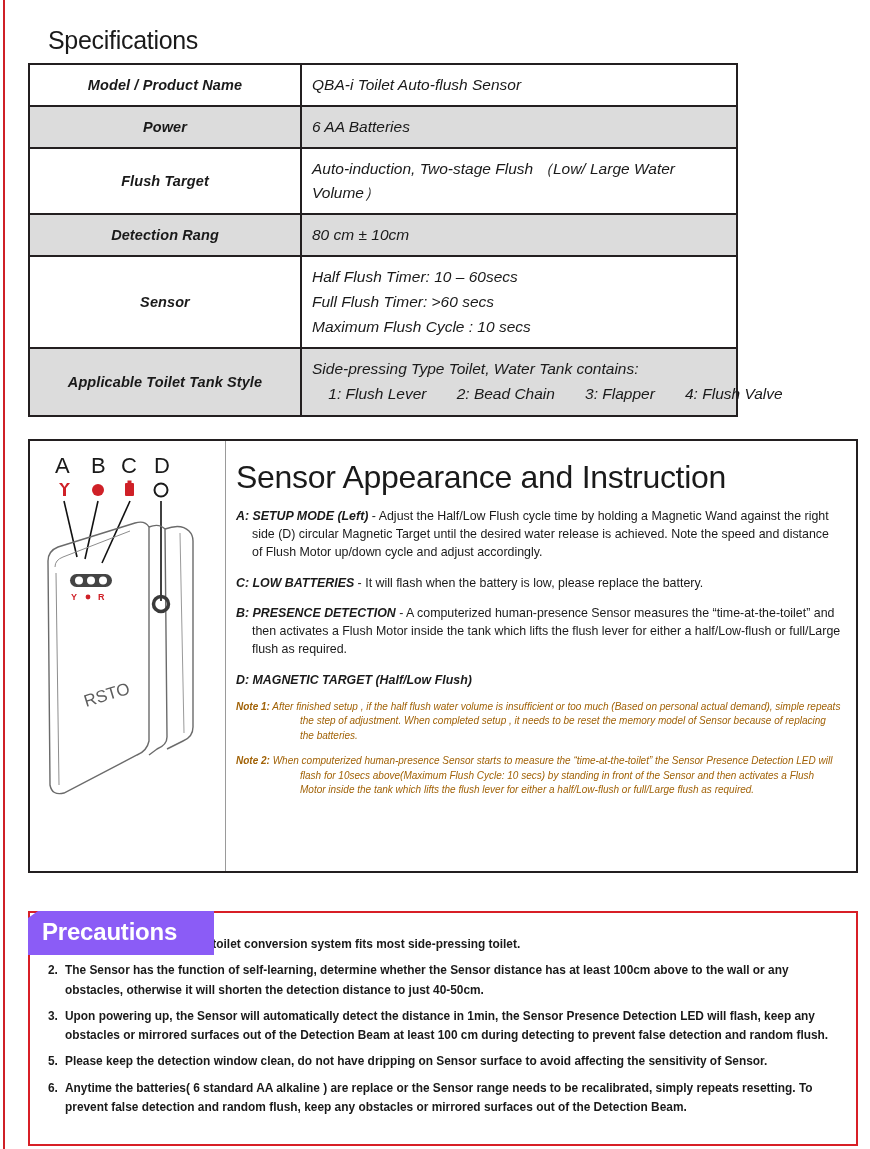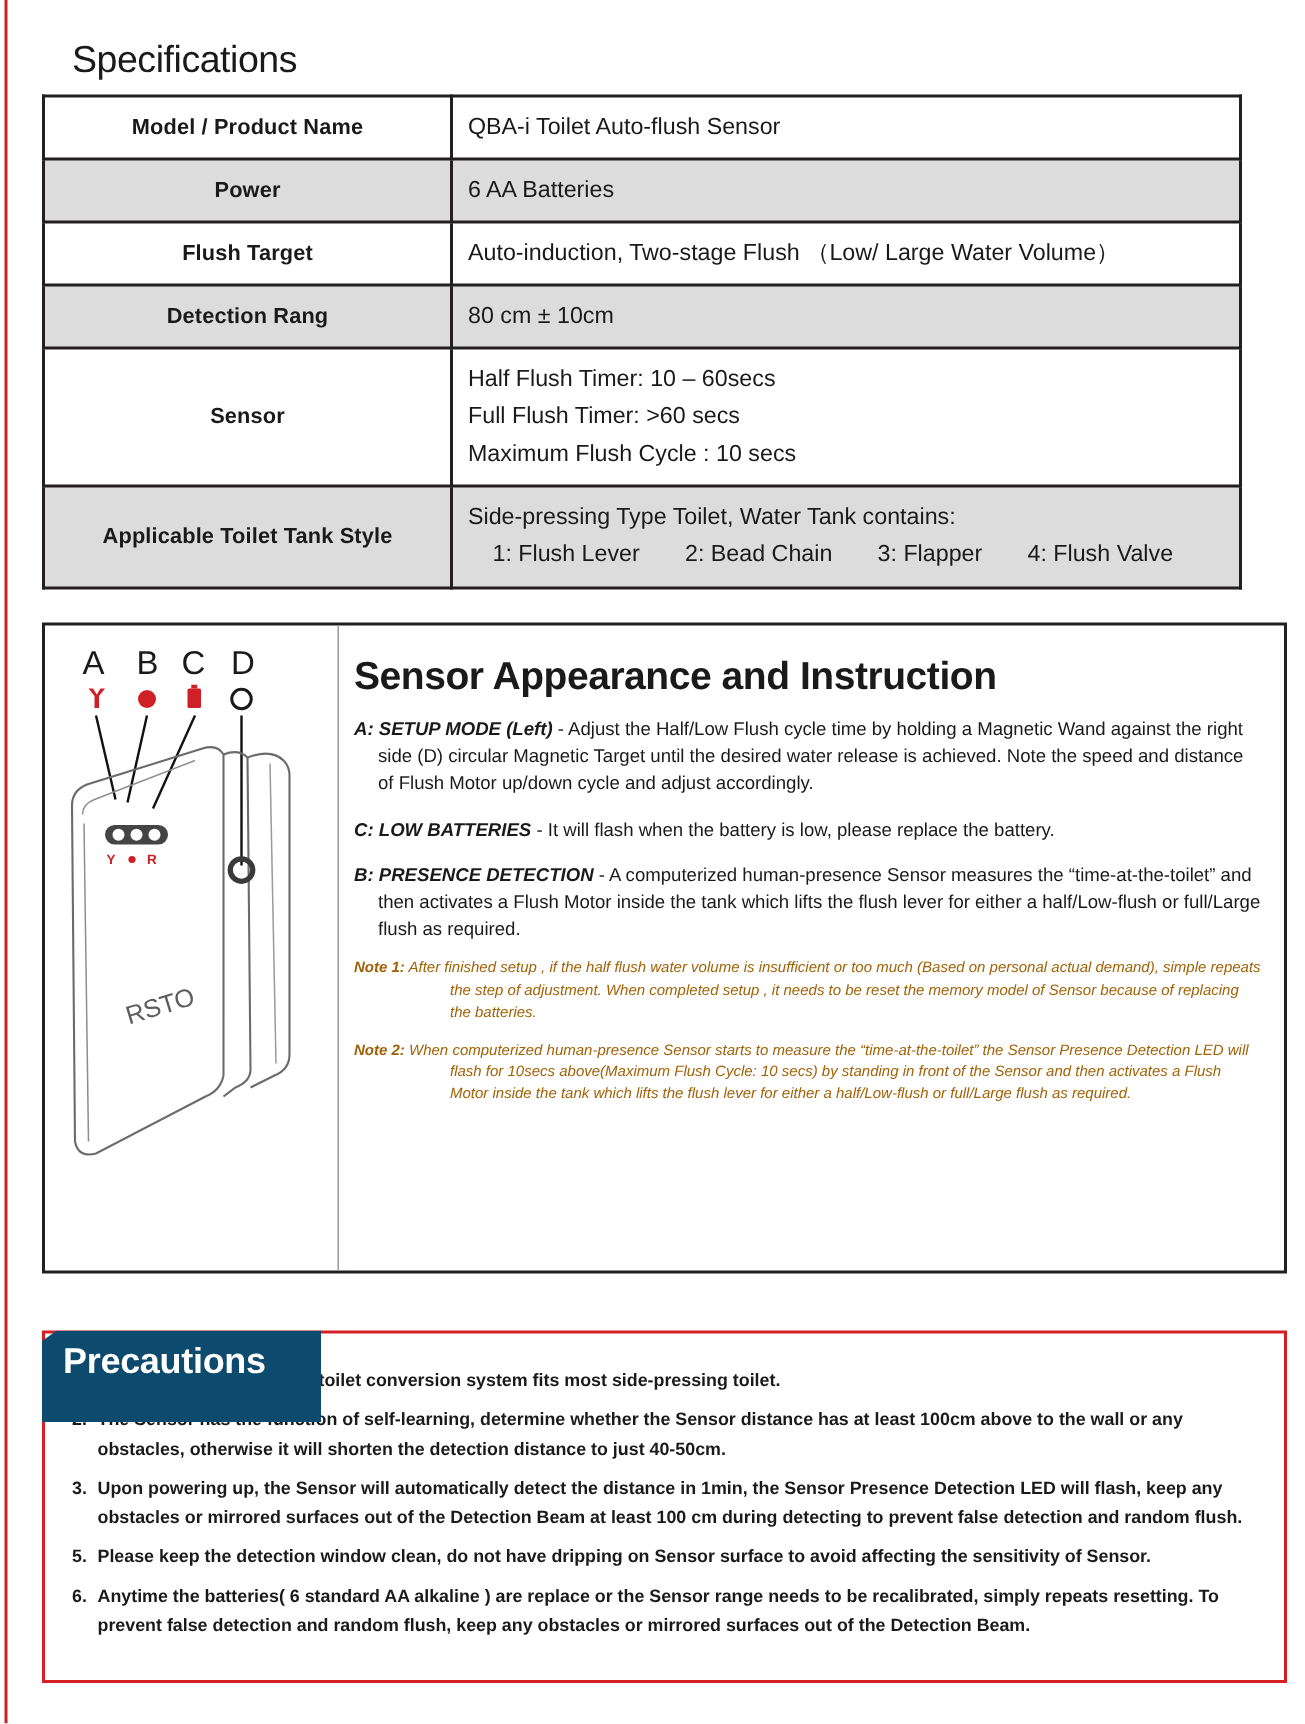--- a/index.html
+++ b/index.html
@@ -27,23 +27,24 @@
 
   
   .spec-title {
     font-size: 25px;
     font-weight: 400;
     letter-spacing: -0.3px;
     margin: 26px 0 8px 20px;
     color: #1a1a1a;
   }
   table.spec {
-    width: 800px;
+    width: 710px;
     border-collapse: collapse;
     table-layout: fixed;
+    font-style: italic;
   }
   table.spec td {
     border: 2.5px solid #231f20;
     vertical-align: middle;
     padding: 8px 10px;
   }
   td.spec-label {
     width: 272px;
     text-align: center;
     font-weight: bold;
@@ -77,22 +78,22 @@
     flex: 0 0 196px;
     border-right: 1px solid #9a9a9a;
     position: relative;
   }
   .sensor-figure svg { display: block; }
   .sensor-text {
     flex: 1;
     padding: 14px 14px 10px 10px;
   }
   .sensor-head {
-    font-size: 26px;
-    font-weight: 700;
+    font-size: 32px;
+    font-weight: 400;
     letter-spacing: -0.3px;
     margin: 4px 0 10px 0;
   }
   .para {
     font-size: 12.4px;
     line-height: 1.45;
     margin-bottom: 9px;
     padding-left: 16px;
     text-indent: -16px;
   }
@@ -116,22 +117,22 @@
 
   
   .prec-wrap {
     margin-top: 26px;
     width: 830px;
     position: relative;
   }
   .prec-banner {
     position: absolute;
     left: 0; top: 0;
-    width: 186px; height: 61px;
-    background: #0c4a6e;
+    width: 186px; height: 44px;
+    background: #8b5cf6;
     clip-path: polygon(10px 0, 100% 0, 100% 100%, 0 100%, 0 7px);
     z-index: 3;
   }
   .prec-banner span {
     display: block;
     color: #ffffff;
     font-size: 24px;
     font-weight: 600;
     letter-spacing: -0.2px;
     padding: 7px 0 0 14px;
@@ -264,20 +265,23 @@
       <div class="sensor-head">Sensor Appearance and Instruction</div>
 
       <p class="para">
         <span class="lead">A: SETUP MODE (Left)</span><span> - Adjust the Half/Low Flush cycle time by holding a Magnetic Wand against the right side (D) circular Magnetic Target until the desired water release is achieved. Note the speed and distance of Flush Motor up/down cycle and adjust accordingly.</span>
       </p>
       <p class="para">
         <span class="lead">C: LOW BATTERIES</span><span> - It will flash when the battery is low, please replace the battery.</span>
       </p>
       <p class="para">
         <span class="lead">B: PRESENCE DETECTION</span><span> - A computerized human-presence Sensor measures the “time-at-the-toilet” and then activates a Flush Motor inside the tank which lifts the flush lever for either a half/Low-flush or full/Large flush as required.</span>
+      </p>
+      <p class="para">
+        <span class="lead">D: MAGNETIC TARGET (Half/Low Flush)</span><span></span>
       </p>
 
       <p class="note">
         <span class="lead">Note 1:</span><span> After finished setup , if the half flush water volume is insufficient or too much (Based on personal actual demand),  simple repeats the step of adjustment. When completed setup , it needs to be reset the memory model of Sensor because of replacing the batteries.</span>
       </p>
       <p class="note">
         <span class="lead">Note 2:</span><span> When computerized human-presence Sensor starts to measure the “time-at-the-toilet” the Sensor Presence Detection LED will flash for 10secs above(Maximum Flush Cycle: 10 secs) by standing in front of the Sensor and then activates a Flush Motor inside the tank which lifts the flush lever for either a half/Low-flush or full/Large flush as required.</span>
       </p>
     </div>
   </div>

